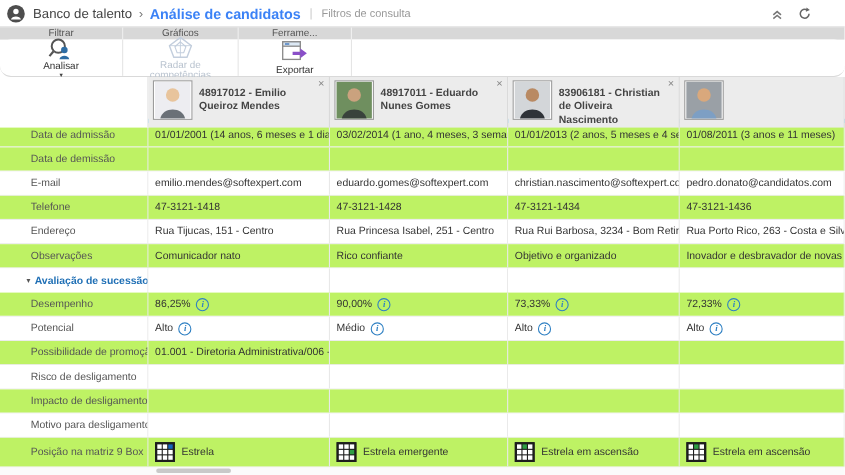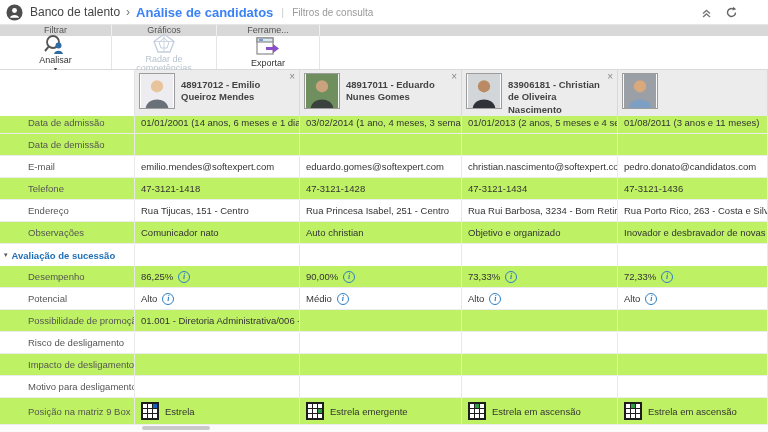--- a/index.html
+++ b/index.html
@@ -16,21 +16,21 @@
   .tb-right{margin-left:auto;display:flex;align-items:center;gap:12px;}
   .tb-ic{width:13px;height:13px;cursor:pointer;}
 
   
   .tabstrip{height:11px;background:#d8d8d8;display:flex;border-top:1px solid #e6e6e6;}
   .tab{width:112px;box-sizing:border-box;text-align:center;font-size:9px;color:#555;line-height:11px;border-right:1px solid #efefef;overflow:hidden;white-space:nowrap;cursor:pointer;}
   .tab:nth-child(2){width:105px;}
   .tab:nth-child(3){width:103px;}
 
   
-  .toolbar{height:33px;background:#fff;display:flex;border-bottom:1px solid #d9d9d9;}
+  .toolbar{height:33px;background:#fff;display:flex;border-bottom:1px solid #d9d9d9;border-radius:10px;}
   .rgroup{width:112px;box-sizing:border-box;border-right:1px solid #e5e5e5;display:flex;align-items:center;justify-content:center;}
   .rgroup:nth-child(2){width:105px;}
   .rgroup:nth-child(3){width:103px;}
   .rbtn{display:flex;flex-direction:column;align-items:center;cursor:pointer;line-height:1;}
   .rbtn .lbl{font-size:9px;color:#333;margin-top:2px;text-align:center;}
   .rbtn.disabled{cursor:default;}
   .rbtn.disabled .lbl{color:#b9c3cf;}
   .rbtn .caret{font-size:6px;color:#444;margin-top:1px;}
 
   
@@ -44,21 +44,21 @@
 
   .trow{height:22px;border-bottom:1px solid #ececec;}
   .trow.shaded .td{background:#bef264;}
   .trow.tall{height:27px;}
   .td{box-sizing:border-box;border-right:1px solid #e8e8e8;display:flex;align-items:center;font-size:9.5px;color:#333;padding:0 6px;overflow:hidden;white-space:nowrap;background:#fff;}
   .td.label{color:#555;padding-left:28px;}
   .trow.section{border-bottom:none;}
   .trow.section .td{background:#fff;}
   .sec-arrow{font-size:7px;color:#555;margin-right:4px;}
   .sec-text{font-size:9.5px;font-weight:bold;color:#1f6fb5;}
-  .trow.section .td.label{padding-left:4px;}
+  .trow.section .td.label{padding-left:24px;}
 
   .info{display:inline-block;width:10px;height:10px;flex:none;border:1px solid #2f80c3;border-radius:50%;color:#2f80c3;font-family:"Liberation Serif",serif;font-style:italic;font-weight:bold;font-size:8px;line-height:10px;text-align:center;margin-left:5px;cursor:pointer;}
 
   .nbox{display:grid;grid-template-columns:repeat(3,4px);grid-auto-rows:4px;gap:1px;background:#1d1d1d;border:2px solid #1d1d1d;margin-right:6px;flex:none;}
   .nb{background:#fff;}
 
   
   .hscroll{height:7px;background:#fbfbfb;position:relative;}
   .hthumb{position:absolute;left:142px;top:1px;width:68px;height:4px;background:#c9c9c9;border-radius:2px;cursor:grab;}
 </style>
@@ -238,21 +238,21 @@
           <div class="td">
             <span>Rua Porto Rico, 263 - Costa e Silva</span>
           </div>
         </div>
         <div class="grid-row trow shaded">
           <div class="td label">Observações</div>
           <div class="td">
             <span>Comunicador nato</span>
           </div>
           <div class="td">
-            <span>Auto christian</span>
+            <span>Rico confiante</span>
           </div>
           <div class="td">
             <span>Objetivo e organizado</span>
           </div>
           <div class="td">
             <span>Inovador e desbravador de novas tecnólogias</span>
           </div>
         </div>
         <div class="grid-row trow section">
           <div class="td label">

